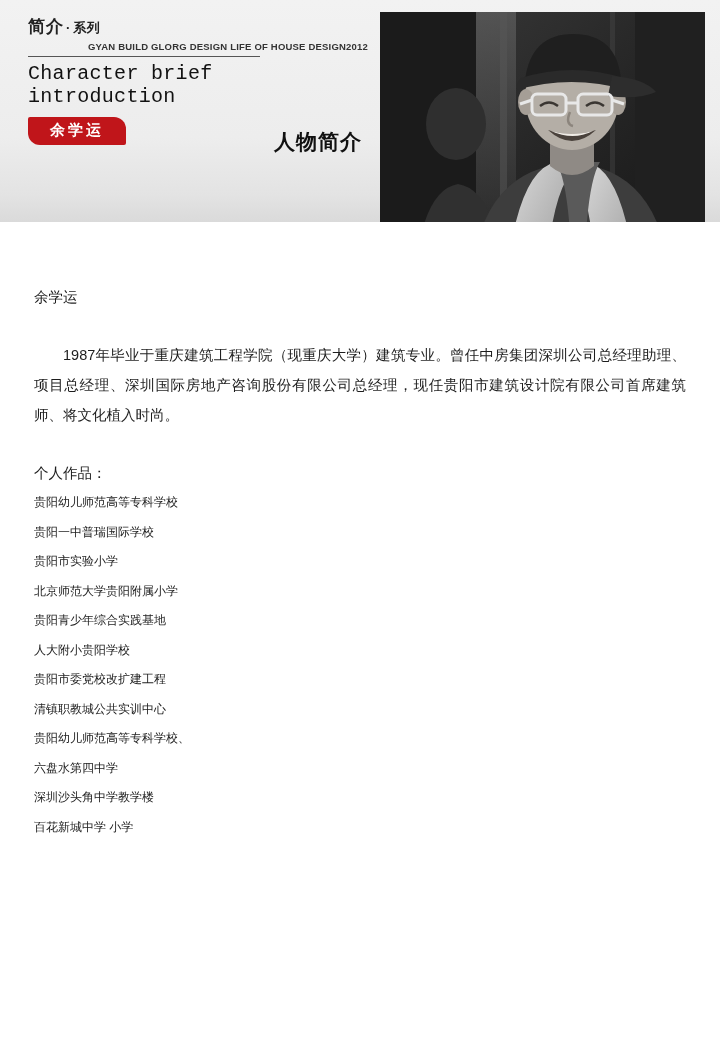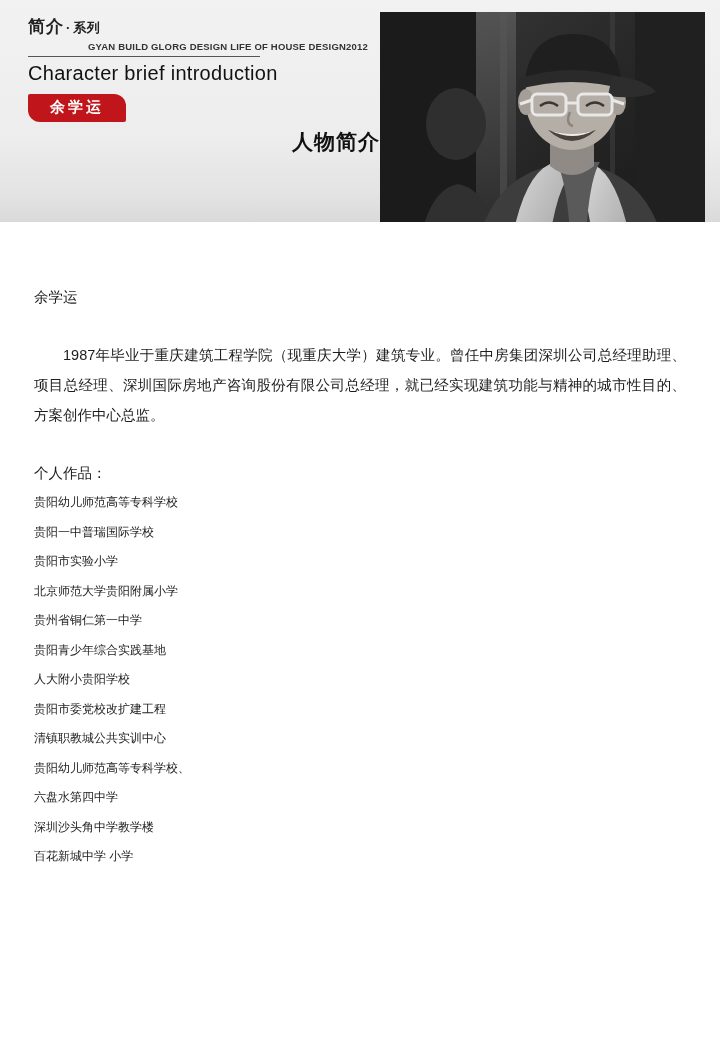--- a/index.html
+++ b/index.html
@@ -65,39 +65,39 @@
     white-space: nowrap;
     text-align: right;
   }
   .rule {
     width: 232px;
     height: 1px;
     background: #555;
     margin: 4px 0 5px 0;
   }
   .char-brief {
-    font-family: Liberation Sans, sans-serif;
+    font-family: Liberation Mono, monospace;
     font-size: 20px;
     color: #111;
     letter-spacing: 0.3px;
     margin-bottom: 9px;
   }
   .name-badge {
     display: inline-block;
     background: #c0151a;
     color: #ffffff;
     font-size: 15px;
     font-weight: bold;
     letter-spacing: 3px;
     padding: 4px 22px 5px 22px;
     border-radius: 2px 12px 2px 12px;
   }
   .cn-title {
     position: absolute;
-    left: 292px;
+    left: 274px;
     top: 128px;
     font-size: 21px;
     font-weight: bold;
     color: #111;
     letter-spacing: 1px;
   }
 
   
   .photo {
     position: absolute;
@@ -228,30 +228,29 @@
 
       <rect x="0" y="0" width="325" height="268" fill="none"></rect>
     </svg>
   </div>
 </div>
 
 <div class="body-wrap">
 
   <div class="person-name">余学运</div>
 
-  <p class="para">1987年毕业于重庆建筑工程学院（现重庆大学）建筑专业。曾任中房集团深圳公司总经理助理、项目总经理、深圳国际房地产咨询股份有限公司总经理，就已经实现建筑功能与精神的城市性目的、方案创作中心总监。</p>
+  <p class="para">1987年毕业于重庆建筑工程学院（现重庆大学）建筑专业。曾任中房集团深圳公司总经理助理、项目总经理、深圳国际房地产咨询股份有限公司总经理，现任贵阳市建筑设计院有限公司首席建筑师、将文化植入时尚。</p>
 
   <div class="works-title">个人作品：</div>
 
   <ul class="works-list">
     <li>贵阳幼儿师范高等专科学校</li>
     <li>贵阳一中普瑞国际学校</li>
     <li>贵阳市实验小学</li>
     <li>北京师范大学贵阳附属小学</li>
-    <li>贵州省铜仁第一中学</li>
     <li>贵阳青少年综合实践基地</li>
     <li>人大附小贵阳学校</li>
     <li>贵阳市委党校改扩建工程</li>
     <li>清镇职教城公共实训中心</li>
     <li>贵阳幼儿师范高等专科学校、</li>
     <li>六盘水第四中学</li>
     <li>深圳沙头角中学教学楼</li>
     <li>百花新城中学 小学</li>
   </ul>
 </div>

